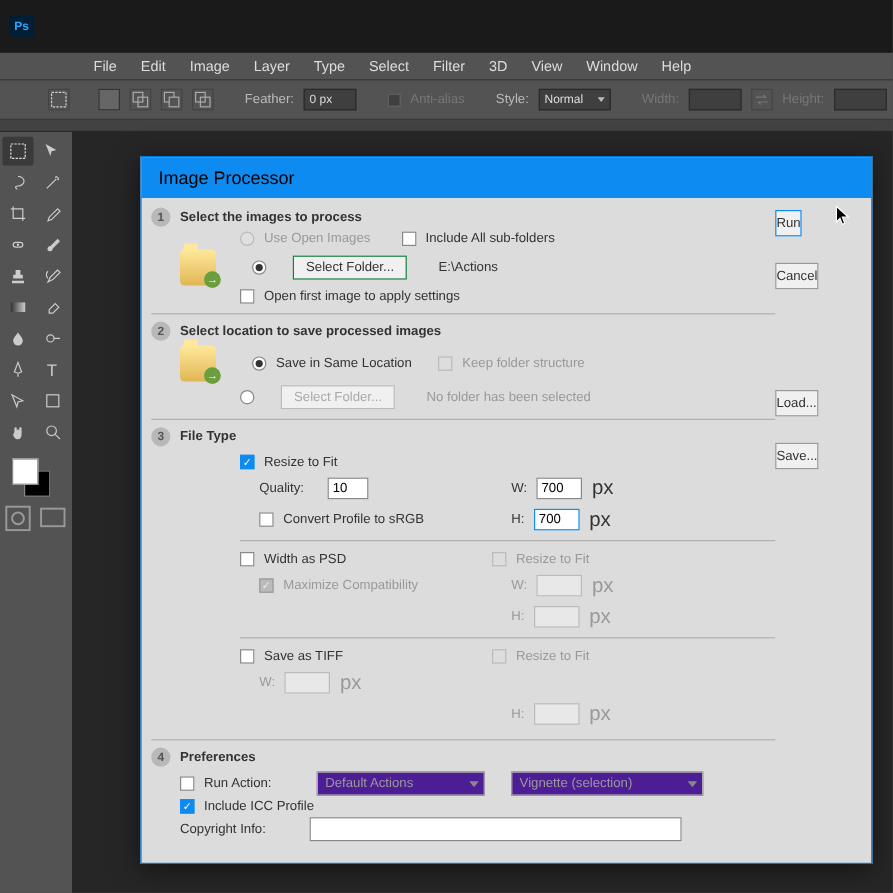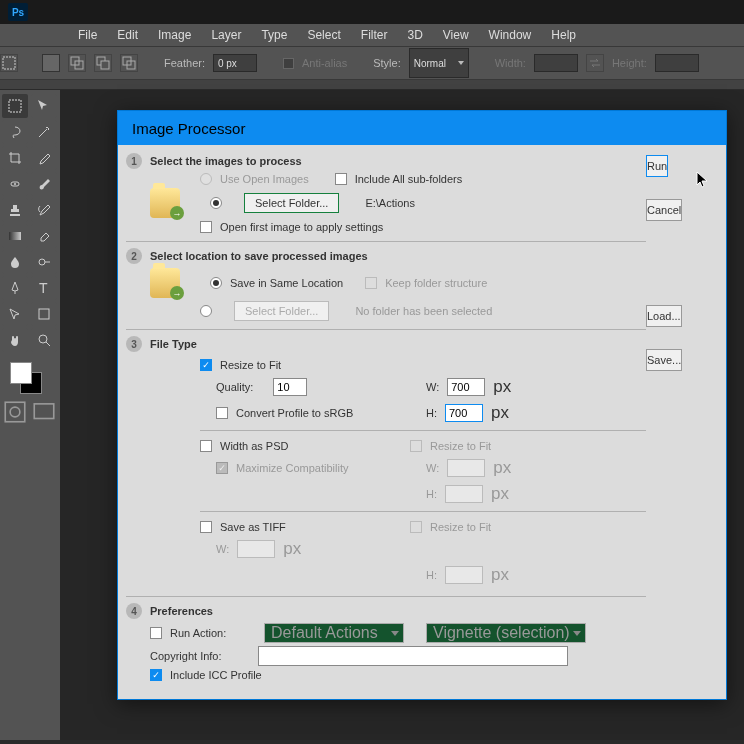--- a/index.html
+++ b/index.html
@@ -1,25 +1,25 @@
 <!DOCTYPE html>
 <html><head>
 <meta charset="utf-8">
 <style>
 *{box-sizing:border-box;margin:0;padding:0;font-family:"Segoe UI",Tahoma,sans-serif}
 body{background:#2a2a2a;width:744px;height:744px;overflow:hidden;position:relative}
-.titlebar{height:24px;background:#1a1a1a;display:flex;align-items:center;padding-left:8px}
+.titlebar{height:44px;background:#1a1a1a;display:flex;align-items:center;padding-left:8px}
 .ps-logo{width:20px;height:18px;background:#001e36;color:#31a8ff;font-weight:bold;font-size:10px;display:flex;align-items:center;justify-content:center;border-radius:2px}
 .menubar{height:22px;background:#535353;display:flex;align-items:center;padding-left:68px;gap:0;color:#ddd;font-size:12px}
 .menubar span{padding:0 10px;cursor:pointer}
-.optbar{height:34px;background:#535353;border-top:1px solid #383838;border-bottom:1px solid #383838;display:flex;align-items:center;color:#bbb;font-size:11px;gap:8px}
+.optbar{height:34px;background:#535353;border-top:1px solid #383838;border-bottom:1px solid #383838;display:flex;align-items:center;padding-left:40px;color:#bbb;font-size:11px;gap:8px}
 .swatch{width:18px;height:18px;background:#666;border:1px solid #333}
 .tinybtn{width:18px;height:18px;background:#535353;border:1px solid #444;display:flex;align-items:center;justify-content:center}
 .optfield{width:44px;height:18px;background:#3f3f3f;border:1px solid #2a2a2a;color:#ddd;font-size:10px;padding:0 4px;display:flex;align-items:center}
-.sel{width:60px;height:30px;background:#3f3f3f;border:1px solid #2a2a2a;color:#ddd;font-size:10px;display:flex;align-items:center;justify-content:space-between;padding:0 4px}
+.sel{width:60px;height:18px;background:#3f3f3f;border:1px solid #2a2a2a;color:#ddd;font-size:10px;display:flex;align-items:center;justify-content:space-between;padding:0 4px}
 .sel::after{content:"";border-left:3px solid transparent;border-right:3px solid transparent;border-top:4px solid #bbb}
 .cb{width:11px;height:11px;border:1px solid #666;background:#3f3f3f;display:inline-block}
 .tabstrip{height:10px;background:#424242;border-bottom:1px solid #2a2a2a}
 .workspace{display:flex;height:650px}
 .toolbox{width:60px;background:#535353;padding:4px 2px;display:grid;grid-template-columns:1fr 1fr;gap:2px;align-content:start}
 .tool{width:26px;height:24px;background:#535353;display:flex;align-items:center;justify-content:center;color:#ccc;border-radius:2px}
 .tool.active{background:#3a3a3a}
 .tool svg{width:16px;height:16px}
 .colorsw{grid-column:1/3;height:40px;position:relative;margin-top:4px}
 .fg{width:22px;height:22px;background:#fff;border:1px solid #888;position:absolute;top:4px;left:8px;z-index:2}
@@ -48,21 +48,21 @@
 .chk.on{background:#0d8bf0;border-color:#0d8bf0}
 .chk.on::after{content:"✓";color:#fff;font-size:9px;line-height:1}
 .chk.dis{background:#ddd;border-color:#bbb}
 .chk.dison{background:#bbb;border-color:#999}
 .chk.dison::after{content:"✓";color:#eee;font-size:9px}
 .lbl-dis{color:#999}
 .sbtn{height:20px;padding:0 10px;background:#f0f0f0;border:1px solid #15803d;font-size:11px;line-height:18px;cursor:pointer}
 .sbtn.dis{color:#aaa;border-color:#bbb}
 .txtin{height:18px;border:1px solid #888;background:#fff;font-size:11px;padding:0 3px}
 .txtin.dis{background:#e8e8e8;border-color:#bbb;color:#aaa}
-.drop{height:20px;border:1px solid #aaa;background:#14532d;display:flex;align-items:center;justify-content:space-between;padding:0 4px 0 6px;font-size:16px;color:#999}
+.drop{height:20px;border:1px solid #aaa;background:#4c1d95;display:flex;align-items:center;justify-content:space-between;padding:0 4px 0 6px;font-size:11px;color:#999}
 .drop::after{content:"";border-left:4px solid transparent;border-right:4px solid transparent;border-top:5px solid #888}
 .unit{font-size:17px;color:#333}
 .unit.dis{color:#999}
 .ft-cols{display:grid;grid-template-columns:200px 200px;gap:0 10px;padding-left:74px}
 .cursor{position:absolute;width:14px;height:18px;pointer-events:none}
 .cursor svg{width:100%;height:100%}
 .sidegap{height:40px}
 </style>
 </head>
 <body>
@@ -428,26 +428,26 @@
               <span style="width:86px;display:inline-block">Run Action:</span>
               <div class="drop" style="width:140px">
                   <span>Default Actions</span>
                 </div>
               <div style="width:6px"></div>
               <div class="drop" style="width:160px">
                   <span>Vignette (selection)</span>
                 </div>
             </div>
             <div class="row" style="padding-left:24px">
+              <span class="chk on"></span>
+              <span>Include ICC Profile</span>
+            </div>
+            <div class="row" style="padding-left:24px">
               <span style="width:100px;display:inline-block">Copyright Info:</span>
               <input class="txtin" style="width: 310px; height: 20px;">
-            </div>
-            <div class="row" style="padding-left:24px">
-              <span class="chk on"></span>
-              <span>Include ICC Profile</span>
             </div>
           </div>
 
         </div>
         <div class="side">
           <div class="wbtn" style="border-color:#0d8bf0">Run</div>
           <div class="wbtn">Cancel</div>
           <div class="sidegap"></div>
           <div class="wbtn">Load...</div>
           <div class="wbtn">Save...</div>

